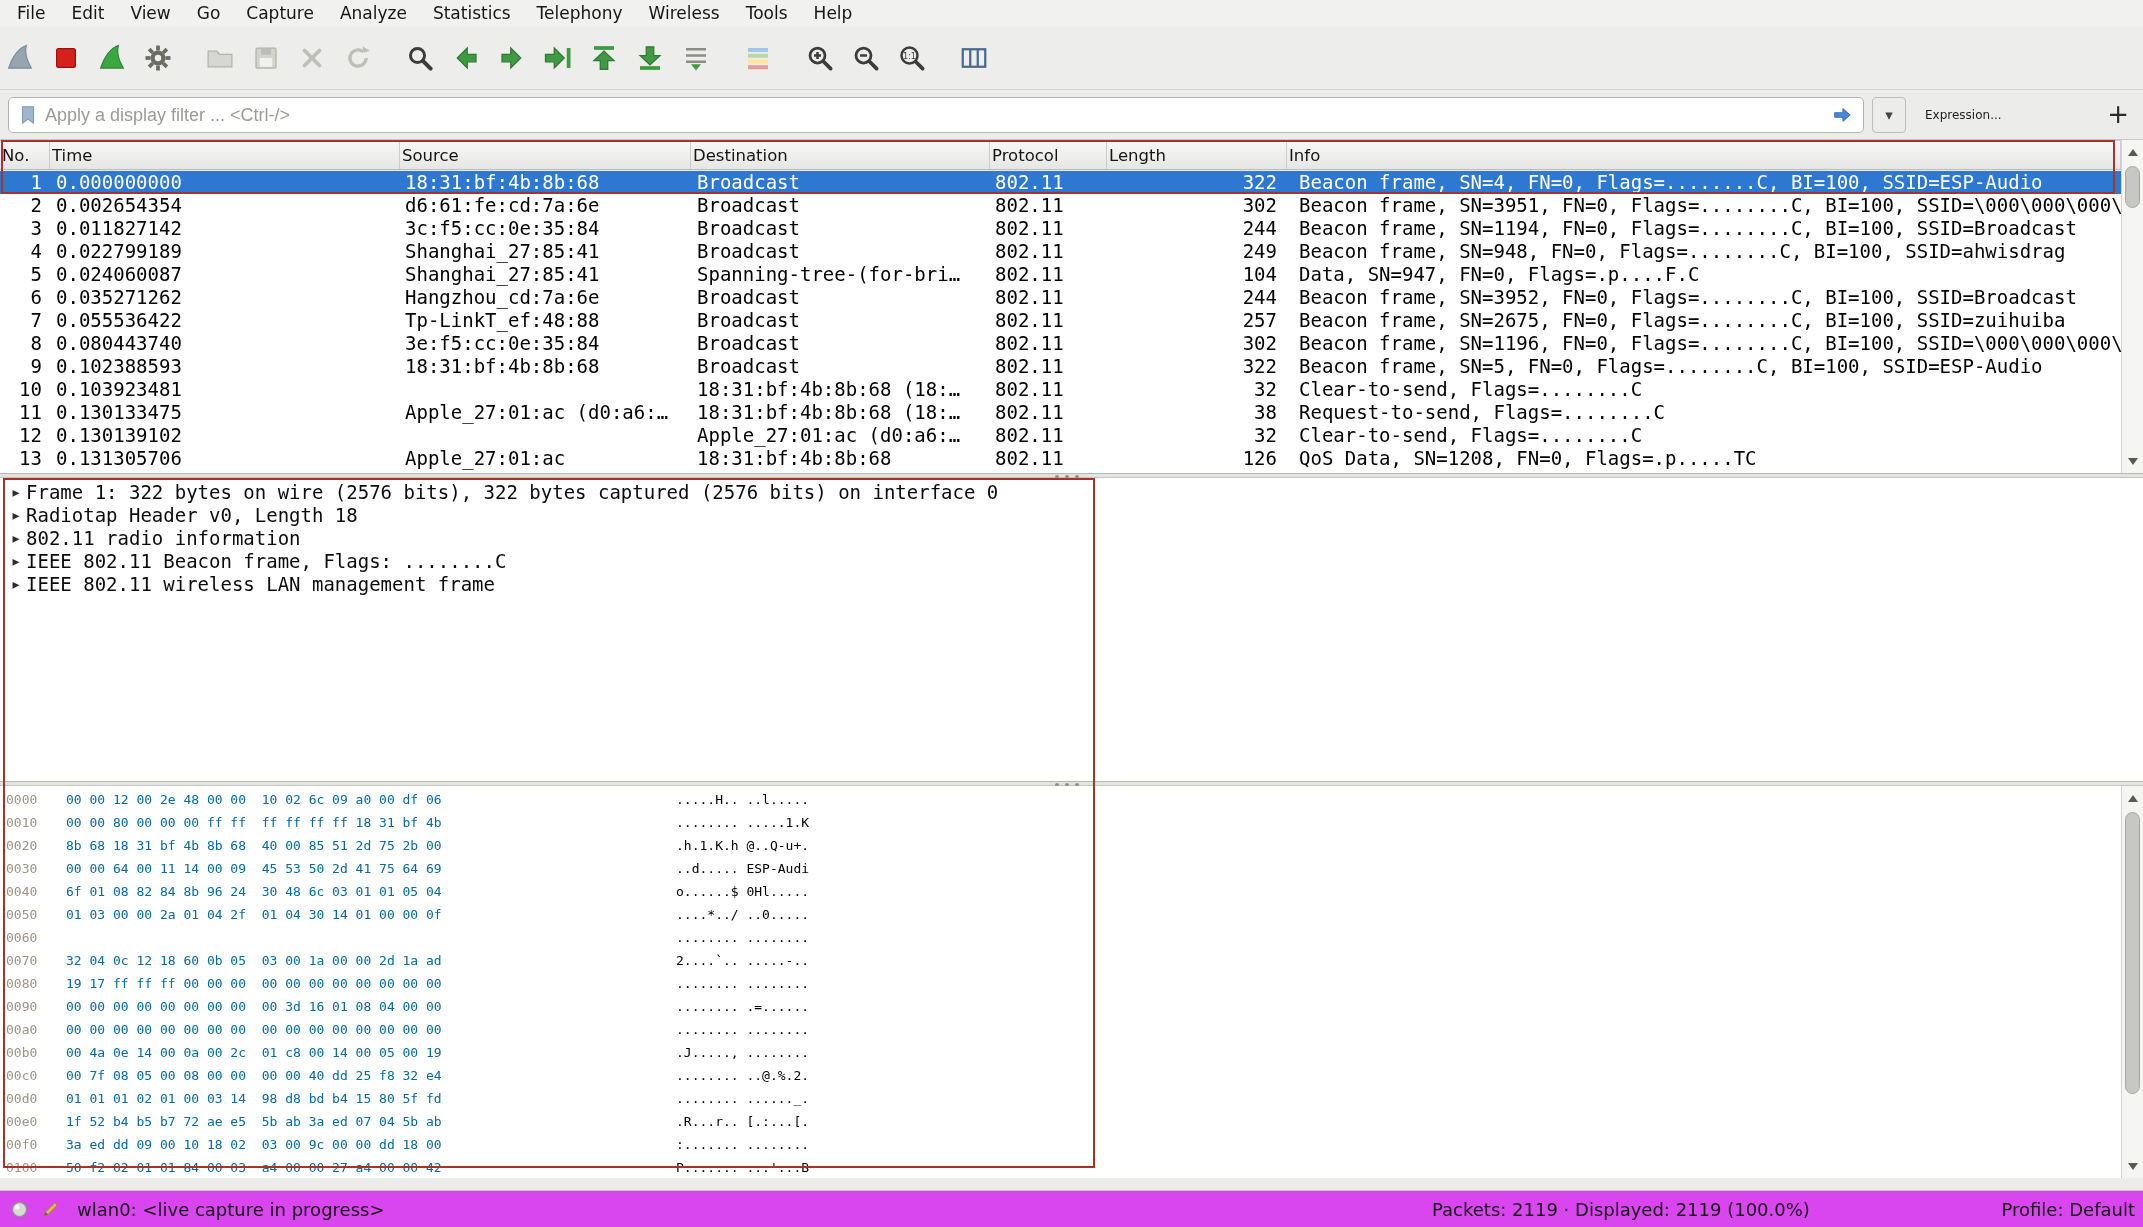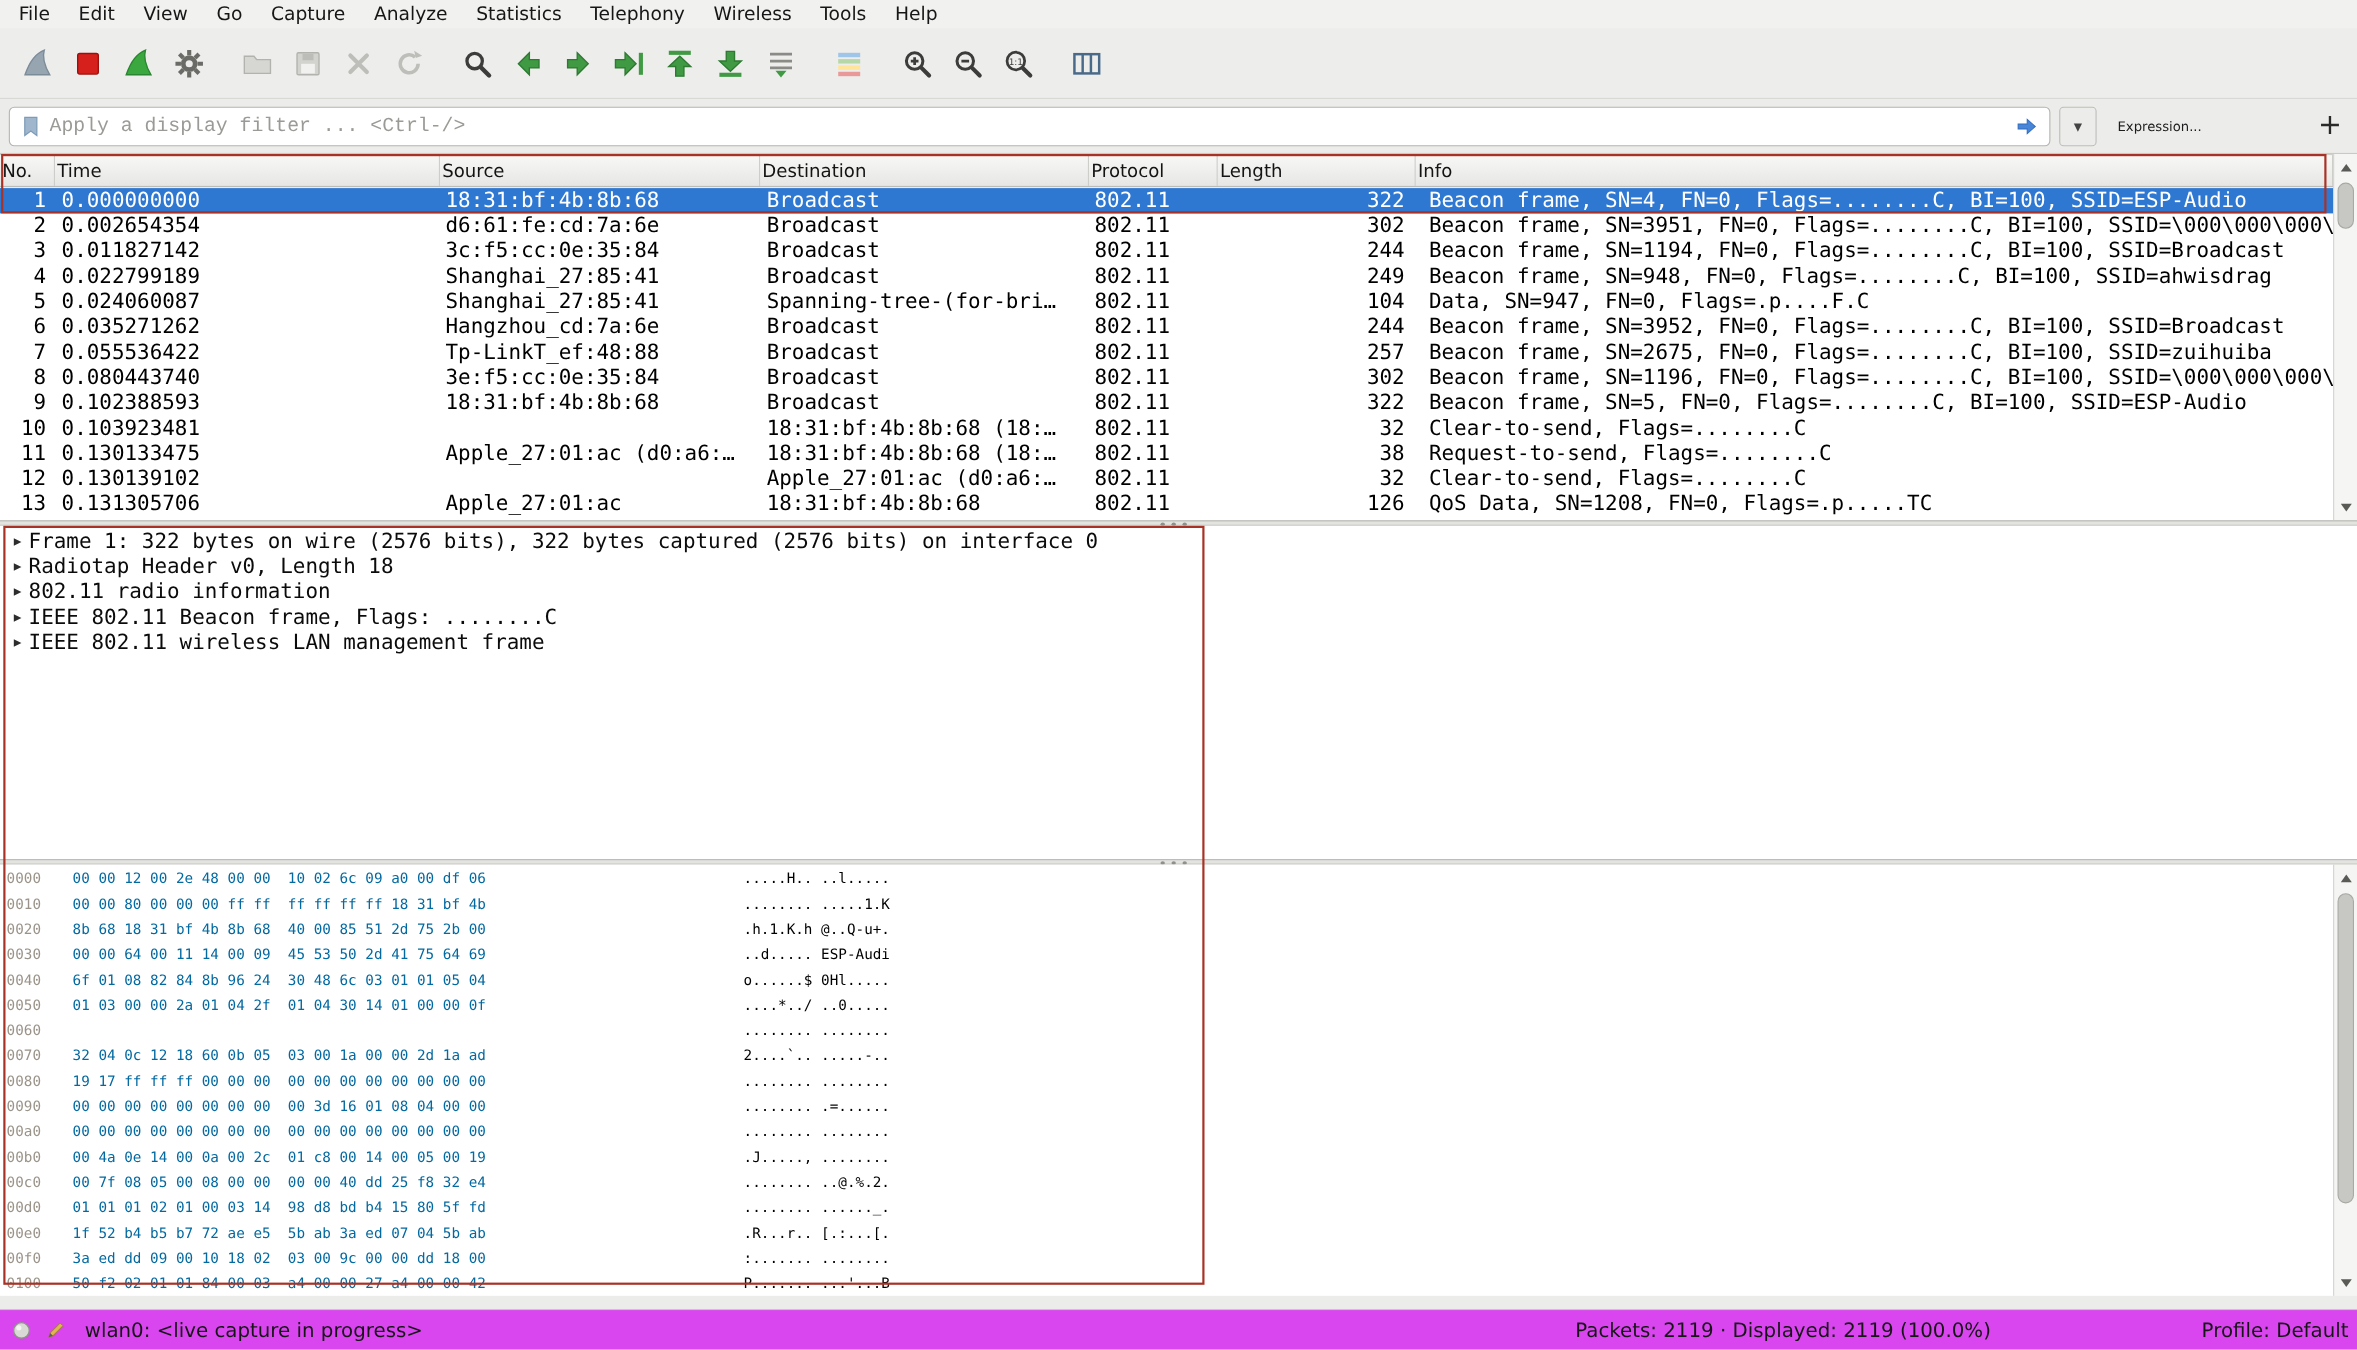--- a/index.html
+++ b/index.html
@@ -7,31 +7,31 @@
     font-family:"DejaVu Sans",sans-serif;position:relative;font-size:17px;color:#1b1b1b}
 
   
   #menubar{position:absolute;top:0;left:0;right:0;height:26px;background:#f1f1ef;
     display:flex;align-items:center;padding-left:4px}
   .menu-item{padding:0 13px;font-size:17px;line-height:26px;color:#161616;white-space:nowrap}
 
   
   #toolbar{position:absolute;top:26px;left:0;right:0;height:64px;background:#ededeb;
     border-bottom:1px solid #d8d8d5;display:flex;align-items:center;padding-left:4px}
-  .tb-btn{width:46px;height:54px;display:flex;align-items:center;justify-content:flex-end}
+  .tb-btn{width:46px;height:54px;display:flex;align-items:center;justify-content:flex-start}
   .tb-ic{width:32px;height:32px;display:flex;align-items:center;justify-content:center}
   .tb-gap{width:16px}
 
   
   #filterbar{position:absolute;top:90px;left:0;right:0;height:50px;background:#ececea;
     border-bottom:1px solid #c9c9c6}
   #filter-wrap{position:absolute;left:8px;top:7px;width:1856px;height:36px;background:#fff;
     border:1px solid #b4b4b0;border-radius:5px;display:flex;align-items:center;padding:0 8px}
   #filter-input{flex:1;border:none;outline:none;background:transparent;font-size:18px;
-    color:#333;font-family:Liberation Mono, monospace;margin-left:6px}
+    color:#333;font-family:Liberation Sans, sans-serif;margin-left:6px}
   #filter-input::placeholder{color:#9a9a96;opacity:1}
   .f-ic{display:flex;align-items:center;justify-content:center}
   #filter-dropdown{position:absolute;left:1872px;top:7px;width:34px;height:36px;
     border:1px solid #bdbdb9;border-radius:4px;background:#ececea;display:flex;
     align-items:center;justify-content:center;font-size:15px;color:#444}
   #expression-btn{position:absolute;left:1925px;top:0;height:50px;line-height:50px;
     font-size:12px;color:#1d1d1d}
   #add-filter-btn{position:absolute;right:14px;top:0;height:50px;line-height:48px;
     font-size:26px;color:#2a2a2a}
 

